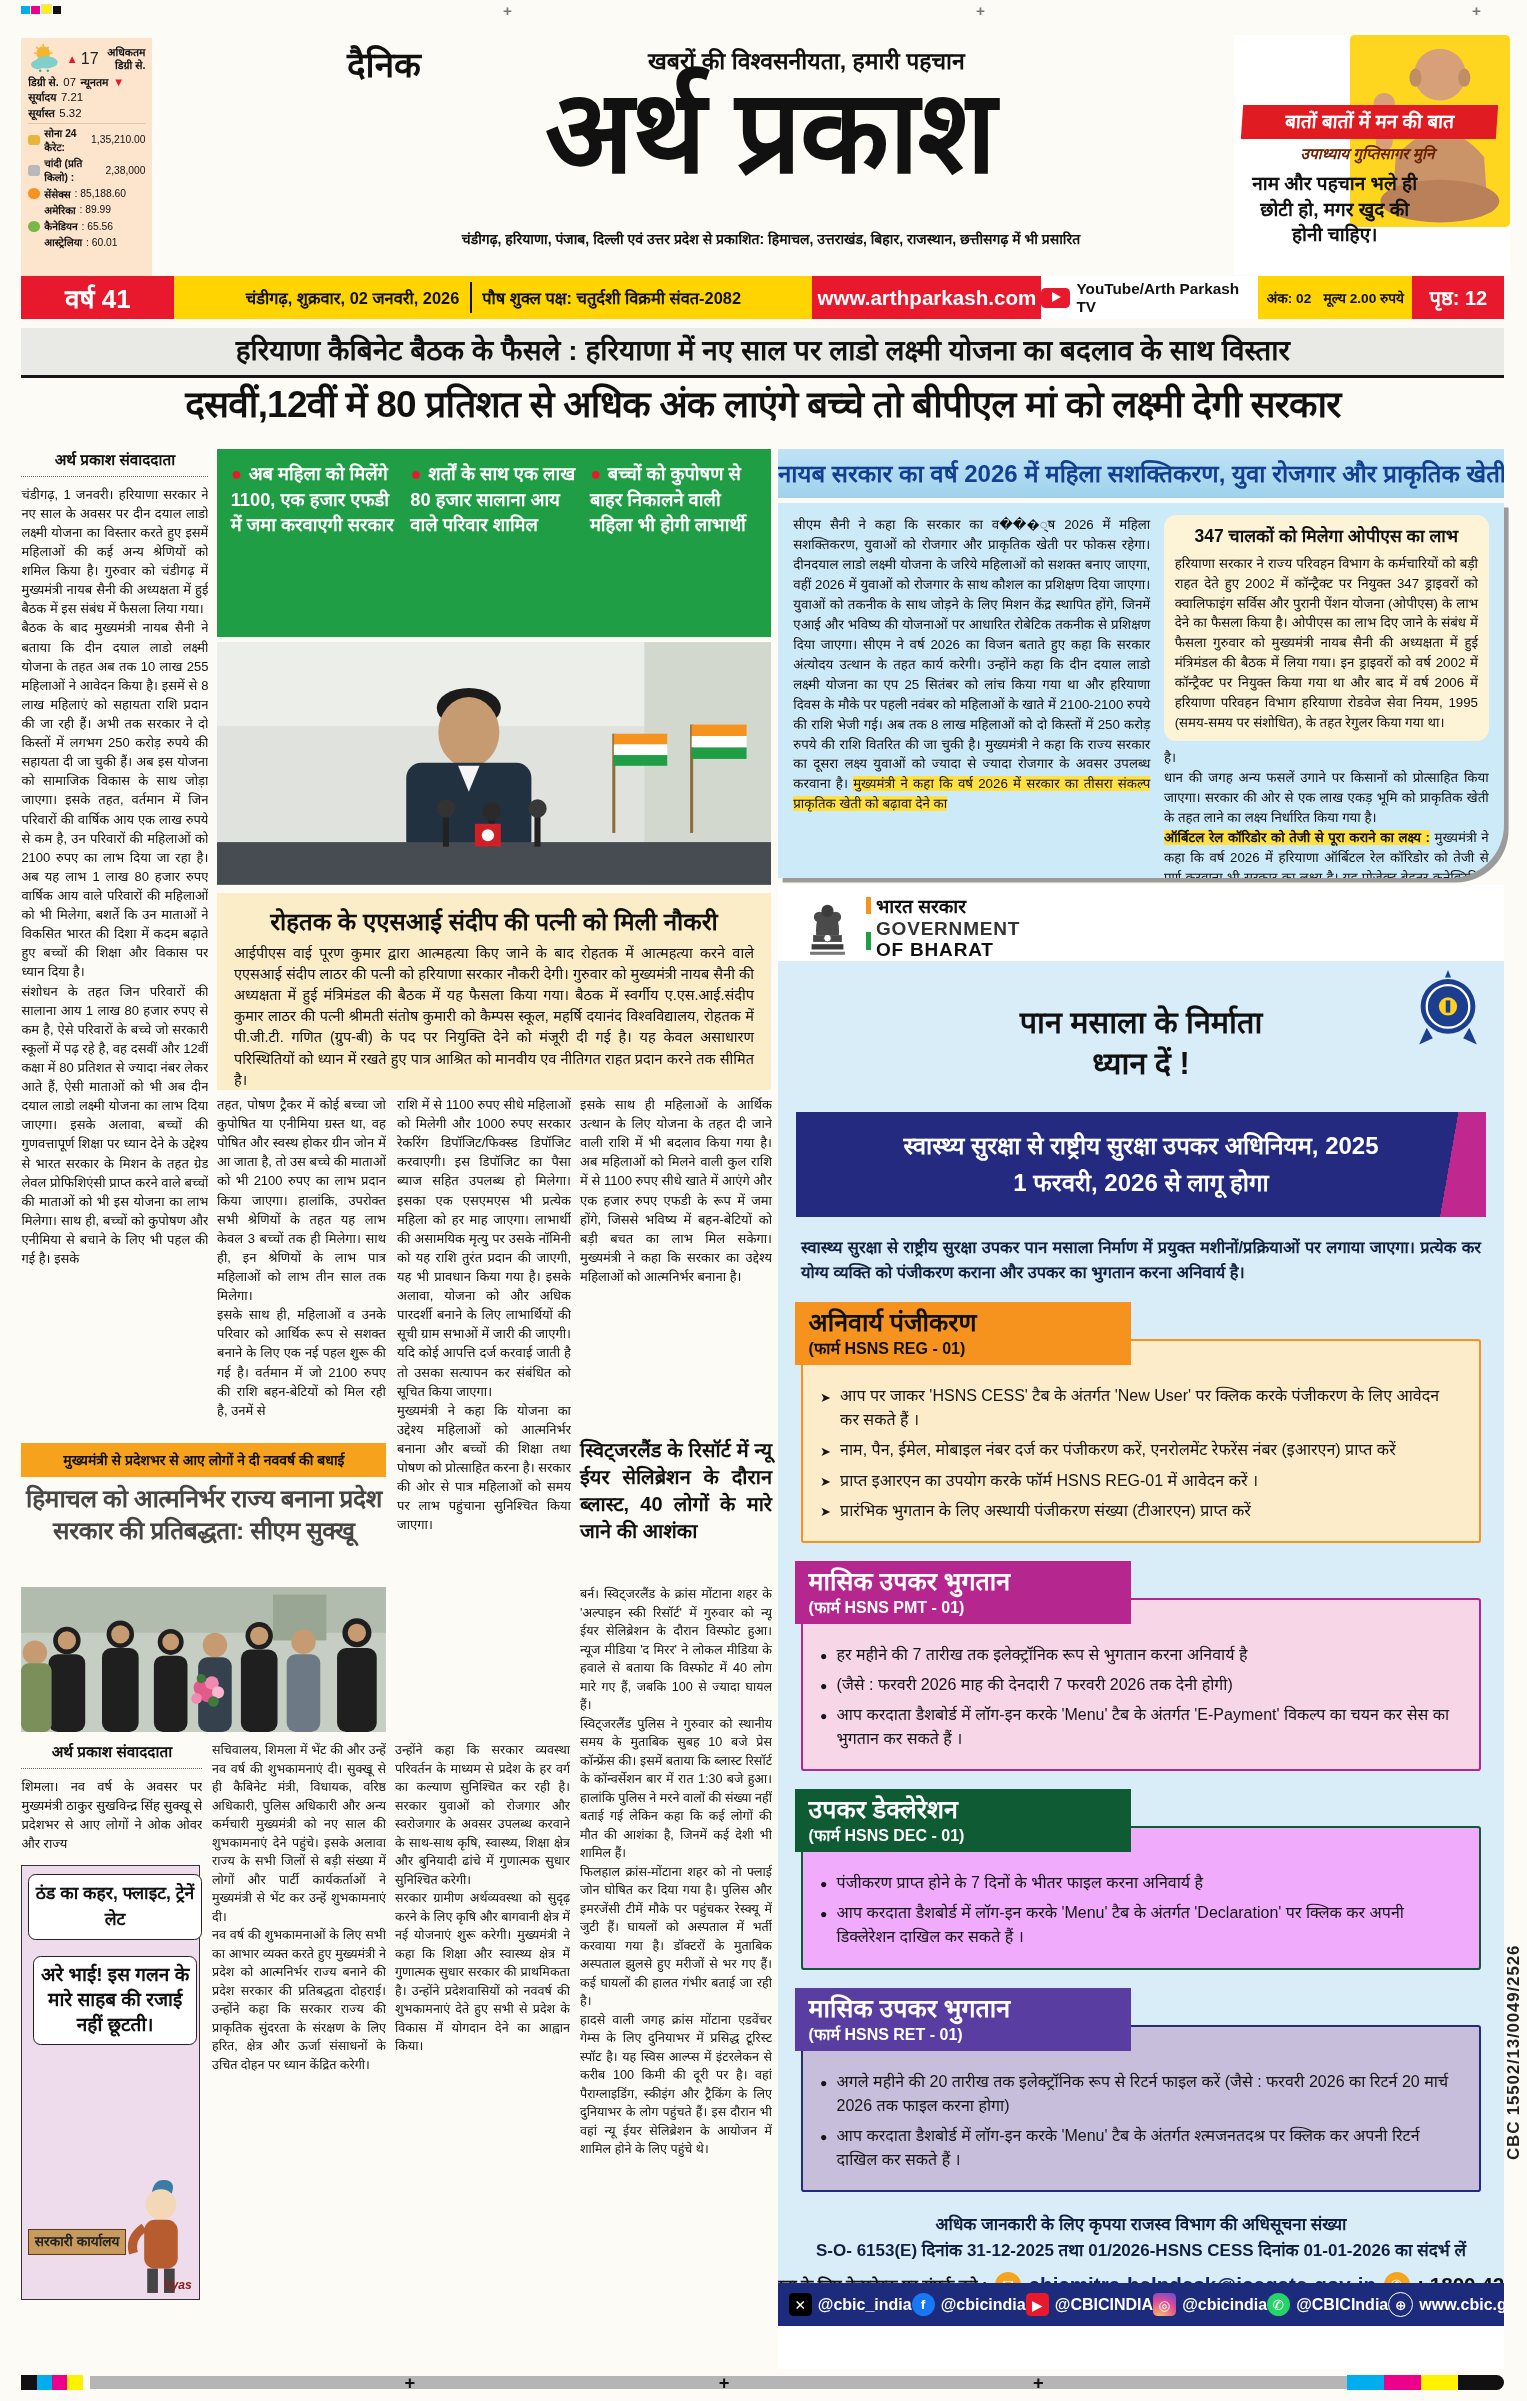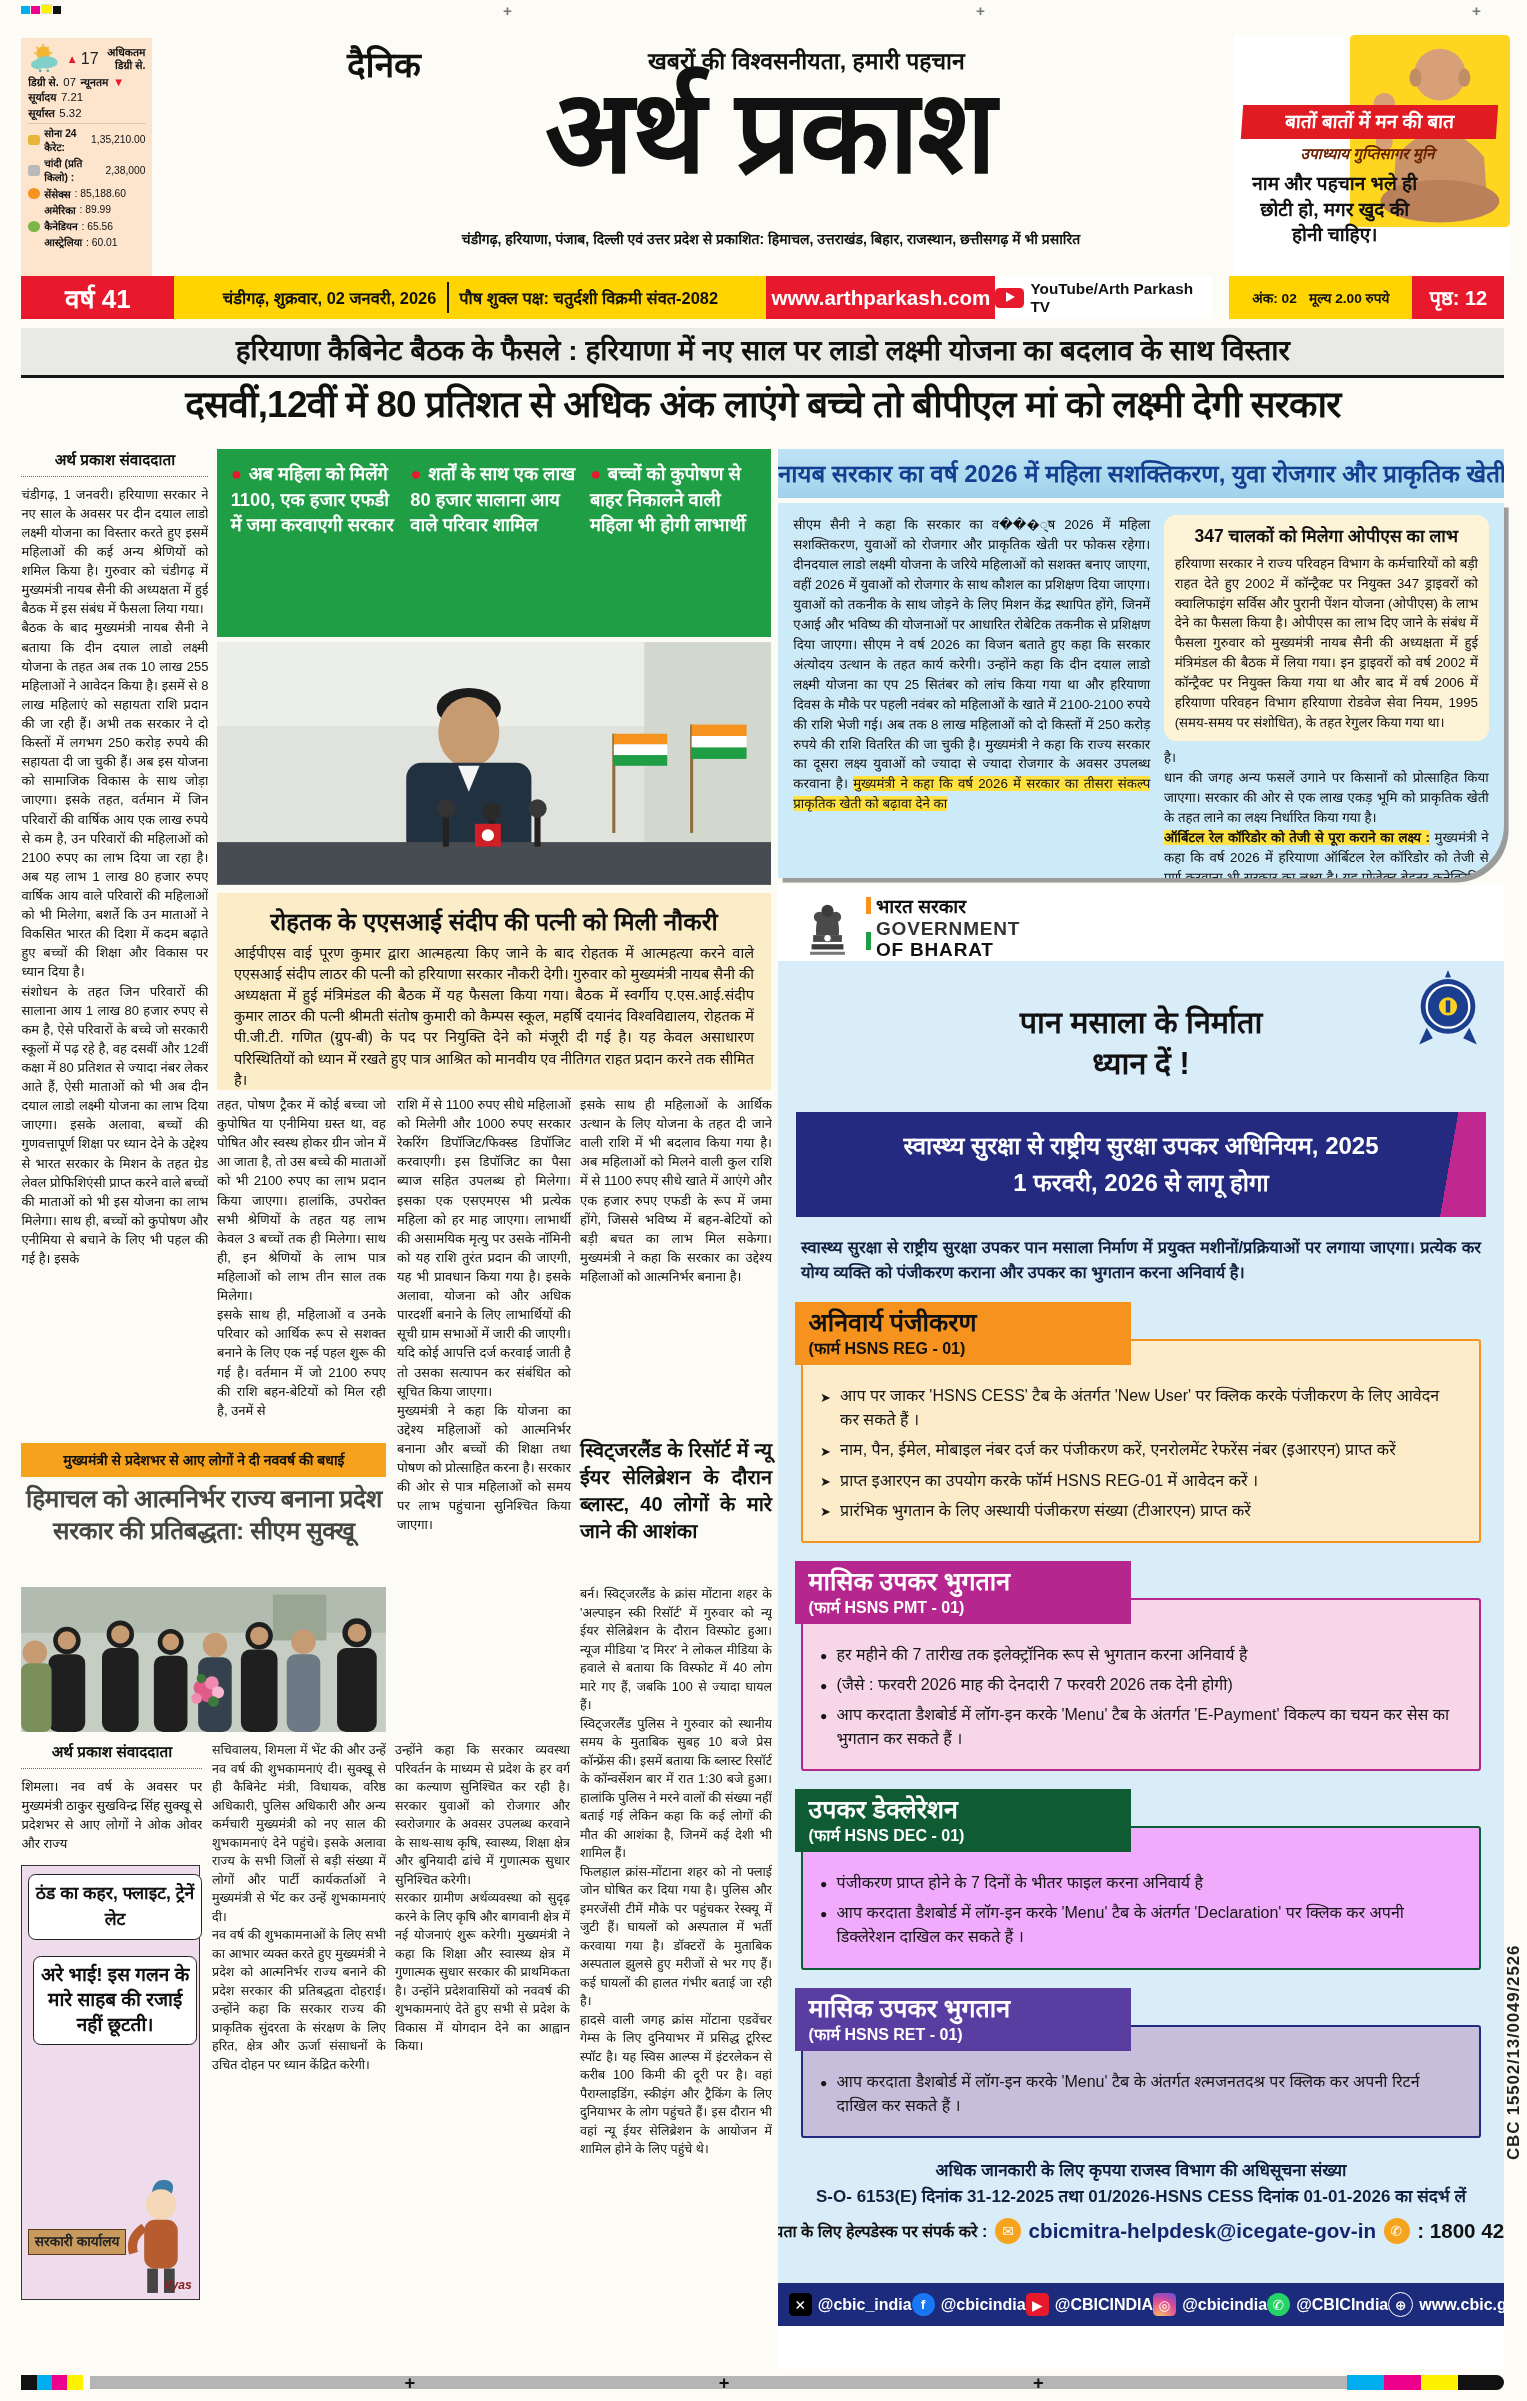--- a/index.html
+++ b/index.html
@@ -43,21 +43,21 @@
   #dateline{left:21.4px;top:276px;width:1483px;height:43px;display:flex;align-items:stretch;font-weight:bold;}
   #dateline>div{display:flex;align-items:center;justify-content:center;box-sizing:border-box;}
   .dl-red{background:#e8192c;color:#fff;}
   .dl-yel{background:#ffd400;color:#111;}
   .dl-wht{background:#fff;color:#111;}
   #dl-vol{width:153px;font-size:26px;}
   #dl-mid{flex:1;gap:10.7px;font-size:16.4px;}
   #dl-mid .sep{width:1.5px;height:70%;background:#111;}
   #dl-web{width:229px;font-size:20.6px;}
   #dl-yt{width:217px;font-size:15.3px;gap:6.1px;}
-  #dl-issue{width:183px;font-size:13.7px;gap:6.1px;margin-left:17px;}
+  #dl-issue{width:154px;font-size:13.7px;gap:6.1px;}
   #dl-pages{width:92px;font-size:20px;}
   .yt-ic{width:29px;height:20px;background:#e8192c;border-radius:4.6px;position:relative;flex:none;}
   .yt-ic::after{content:"";position:absolute;left:10.7px;top:4.6px;border-left:9.2px solid #fff;border-top:5.3px solid transparent;border-bottom:5.3px solid transparent;}
 
   
   #kicker{left:21.4px;top:328px;width:1483px;height:47px;background:#e9e9e6;border-bottom:3.8px solid #161616;
           font-size:28px;font-weight:900;text-align:center;line-height:46px;}
   #headline{left:21.4px;top:383px;width:1483px;font-size:37px;font-weight:900;text-align:center;letter-spacing:-0.8px;line-height:1.2;}
 
   
@@ -498,20 +498,21 @@
           <div class="brow">आप करदाता डैशबोर्ड में लॉग-इन करके 'Menu' टैब के अंतर्गत 'Declaration' पर क्लिक कर अपनी डिक्लेरेशन दाखिल कर सकते हैं ।</div>
         </div>
       </div>
 
       <div class="adsec" id="sec-ret">
         <div class="hdr">
             <div class="t">मासिक उपकर भुगतान</div>
             <div class="f">(फार्म HSNS RET - 01)</div>
           </div>
         <div class="bod">
+          <div class="brow">अगले महीने की 20 तारीख तक इलेक्ट्रॉनिक रूप से रिटर्न फाइल करें (जैसे : फरवरी 2026 का रिटर्न 20 मार्च 2026 तक फाइल करना होगा)</div>
           <div class="brow">आप करदाता डैशबोर्ड में लॉग-इन करके 'Menu' टैब के अंतर्गत श्त्मजनतदश्र पर क्लिक कर अपनी रिटर्न दाखिल कर सकते हैं ।</div>
         </div>
       </div>
 
       <div id="ad-note">
         <div>अधिक जानकारी के लिए कृपया राजस्व विभाग की अधिसूचना संख्या</div>
         <div>S-O- 6153(E) दिनांक 31-12-2025 तथा 01/2026-HSNS CESS दिनांक 01-01-2026 का संदर्भ लें</div>
       </div>
       <div id="ad-help">
         <span class="lbl">किसी सहायता के लिए हेल्पडेस्क पर संपर्क करे :</span>

